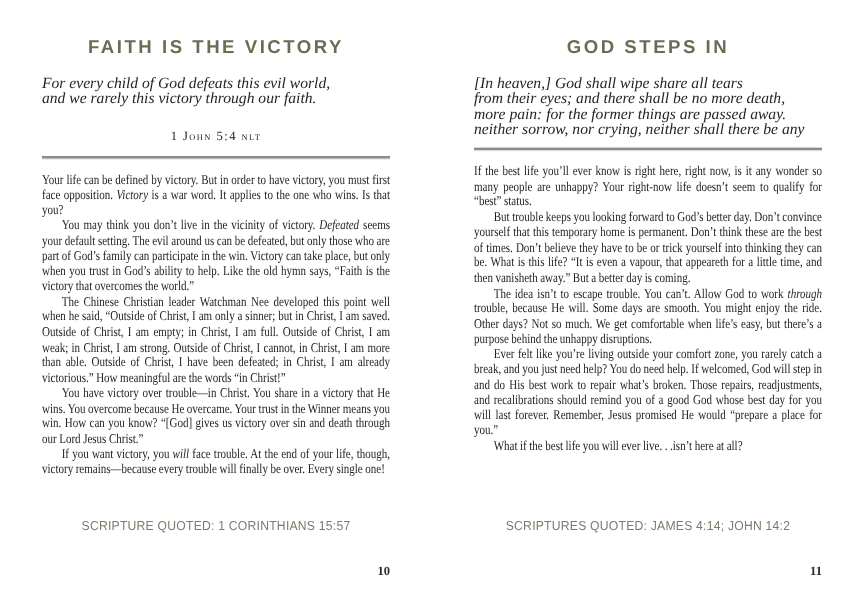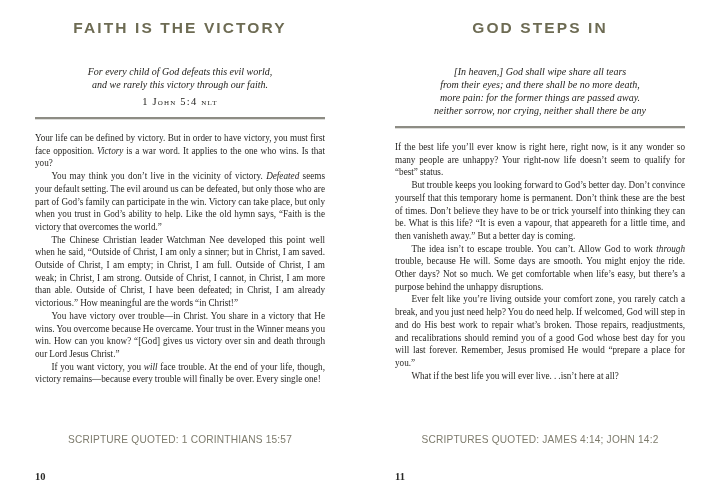--- a/index.html
+++ b/index.html
@@ -20,43 +20,43 @@
   .page {
     position: relative;
     width: 360px;
     height: 504px;
   }
   .page-inner {
     position: absolute;
     left: 35px;
     top: 0;
     width: 290px;
-    padding-top: 18px;
+    padding-top: 30px;
   }
   .title {
     margin: 0;
     text-align: center;
     font-family: "Liberation Sans", sans-serif;
     font-weight: 700;
     font-size: 15.5px;
     line-height: 19px;
     letter-spacing: 2.1px;
     color: var(--accent, #6d6b53);
   }
   .epigraph {
-    margin-top: 28px;
-    text-align: center;
+    margin-top: 13px;
+    text-align: left;
     font-family: "Liberation Serif", "DejaVu Serif", serif;
     font-style: italic;
-    font-size: 10px;
+    font-size: 13px;
     line-height: 13px;
     color: #24231f;
   }
   .reference {
-    margin-top: 4px;
+    margin-top: 20px;
     text-align: center;
     font-family: "Liberation Serif", "DejaVu Serif", serif;
     font-variant: small-caps;
     letter-spacing: 1.2px;
     font-size: 10.5px;
     line-height: 13px;
     color: #24231f;
   }
   .rule {
     margin: 9px 0 0 0;
@@ -94,21 +94,21 @@
     transform: scaleX(0.94);
     transform-origin: 50% 0;
     color: var(--muted, #7d7b6c);
     white-space: nowrap;
   }
   .pagenum {
     position: absolute;
     top: 471px;
     left: 35px;
     width: 290px;
-    text-align: left;
+    text-align: right;
     font-family: "Liberation Serif", "DejaVu Serif", serif;
     font-weight: bold;
     font-size: 10.5px;
     color: #2a2a28;
   }
 </style>
 </head>
 <body>
 
 <div class="spread">

